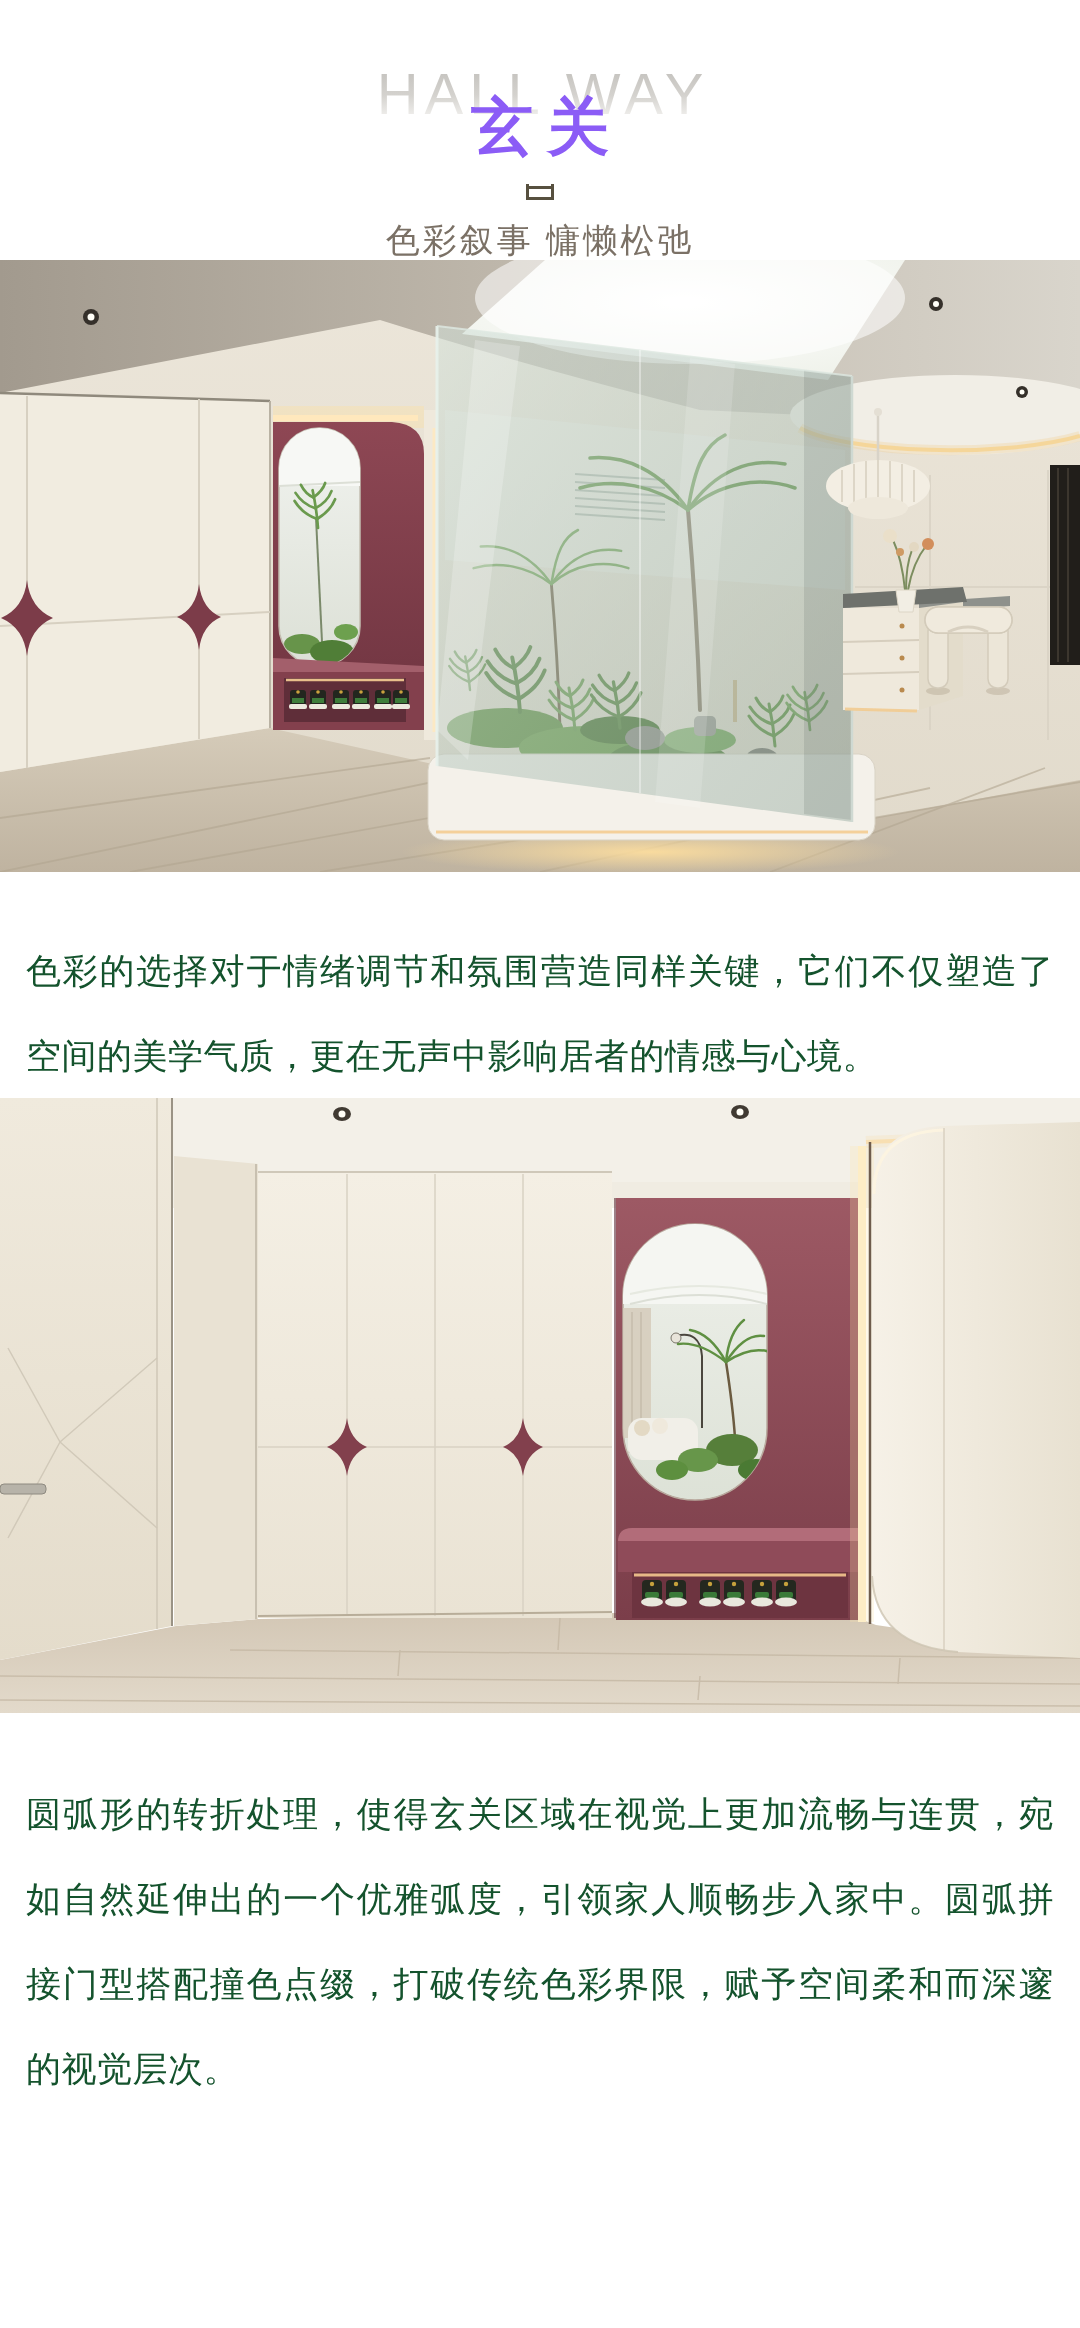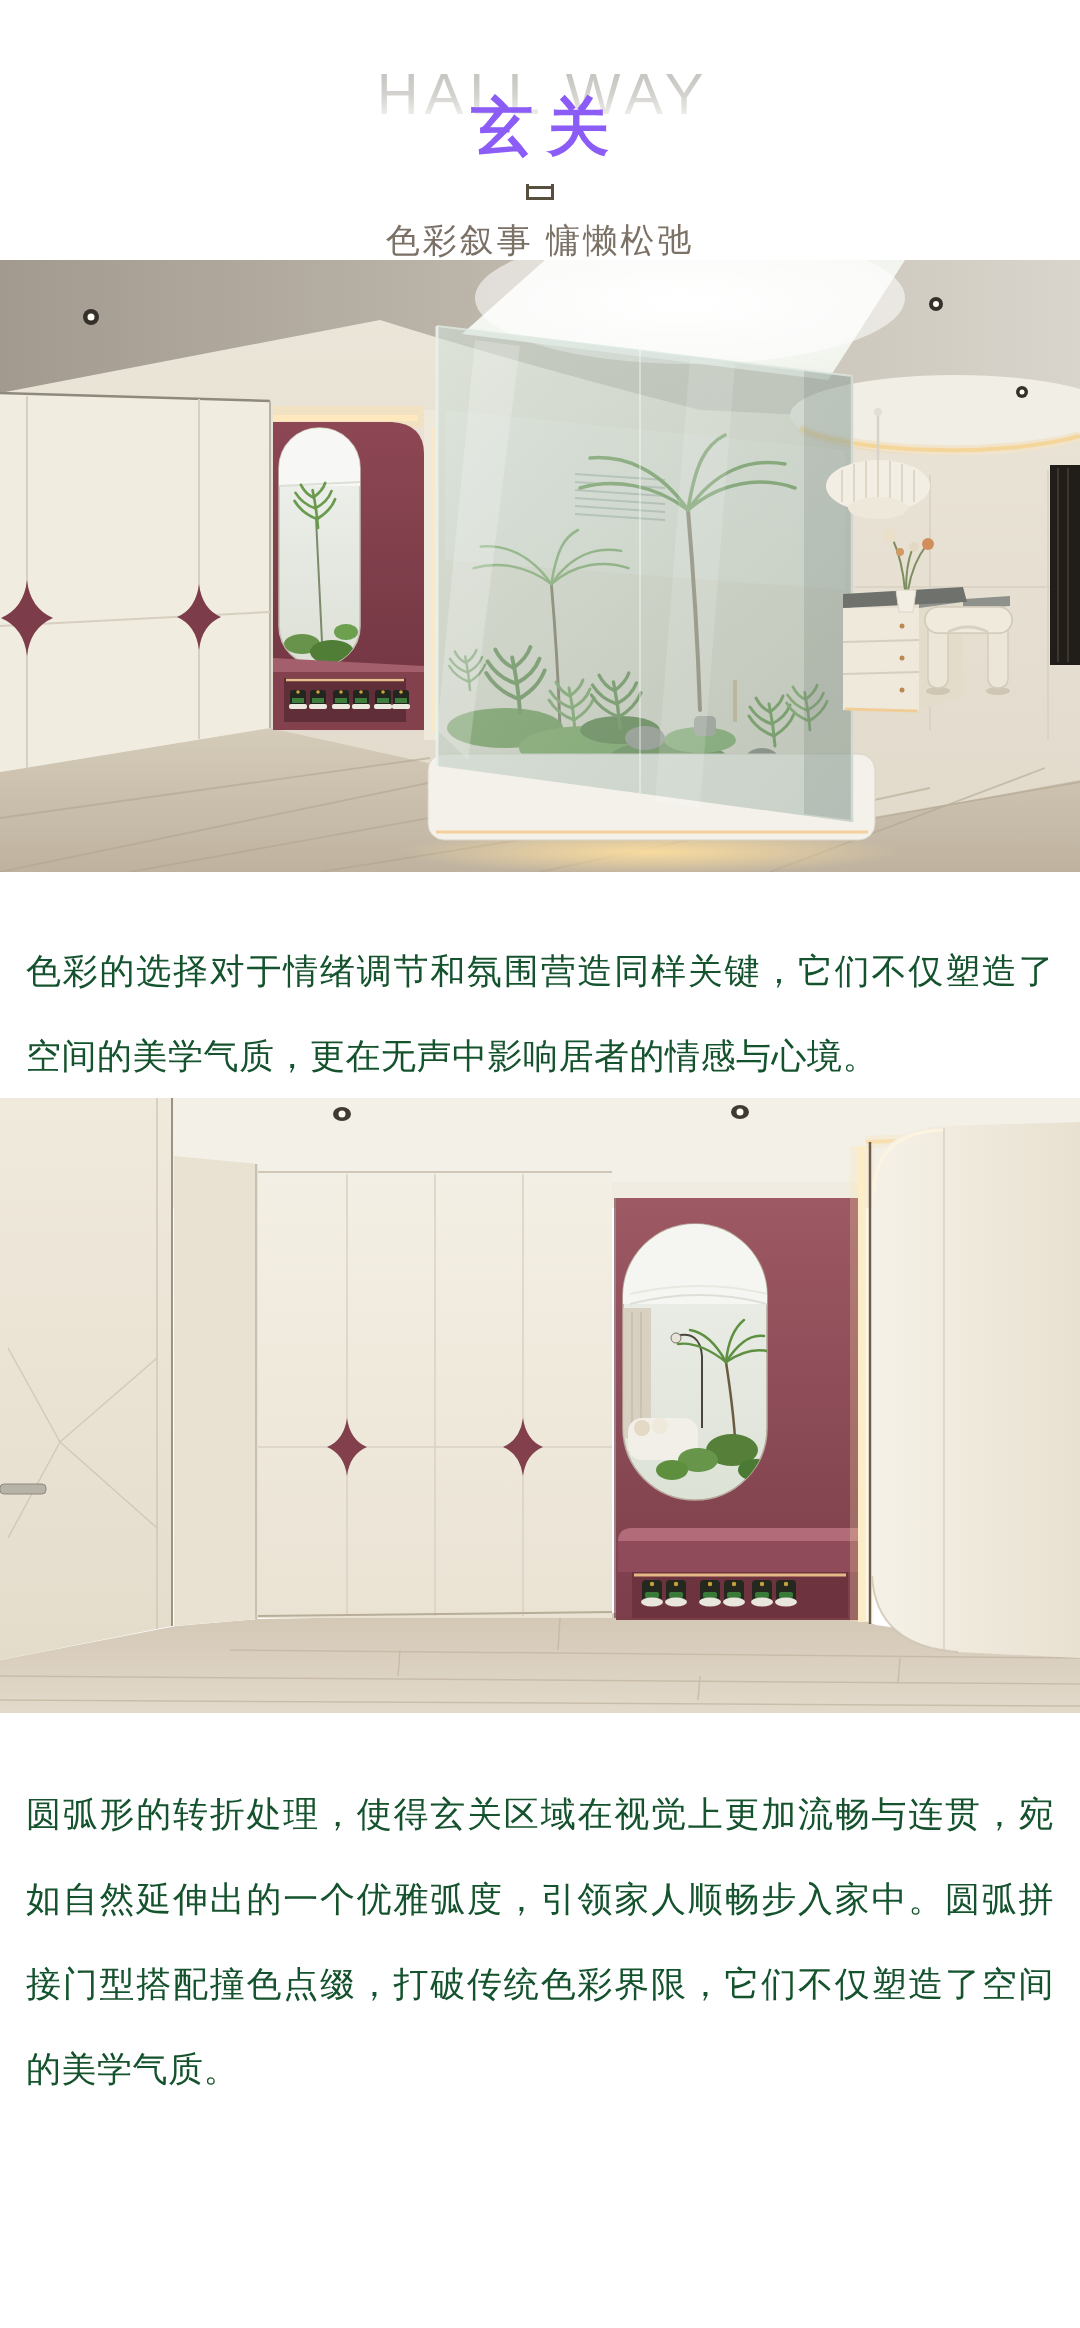--- a/index.html
+++ b/index.html
@@ -532,15 +532,15 @@
 
       <g>
         <path d="M872,96 Q872,30 944,28 L1080,24 L1080,560 L958,554 Q876,548 872,478 Z" fill="url(#p2vol)"></path>
         <path d="M874,96 Q874,34 944,32" fill="none" stroke="#fdf4e0" stroke-width="3" opacity="0.9"></path>
         <line x1="944" y1="30" x2="944" y2="552" stroke="#d8d1c1" stroke-width="1.5"></line>
         <path d="M872,478 Q876,548 958,554" fill="none" stroke="#cdc4b2" stroke-width="2" opacity="0.8"></path>
       </g>
     </svg>
   </figure>
 
-  <p class="body-text body-text--last">圆弧形的转折处理，使得玄关区域在视觉上更加流畅与连贯，宛如自然延伸出的一个优雅弧度，引领家人顺畅步入家中。圆弧拼接门型搭配撞色点缀，打破传统色彩界限，它们不仅塑造了空间的美学气质。</p>
+  <p class="body-text body-text--last">圆弧形的转折处理，使得玄关区域在视觉上更加流畅与连贯，宛如自然延伸出的一个优雅弧度，引领家人顺畅步入家中。圆弧拼接门型搭配撞色点缀，打破传统色彩界限，赋予空间柔和而深邃的视觉层次。</p>
 
 </div>
 
 </body></html>

